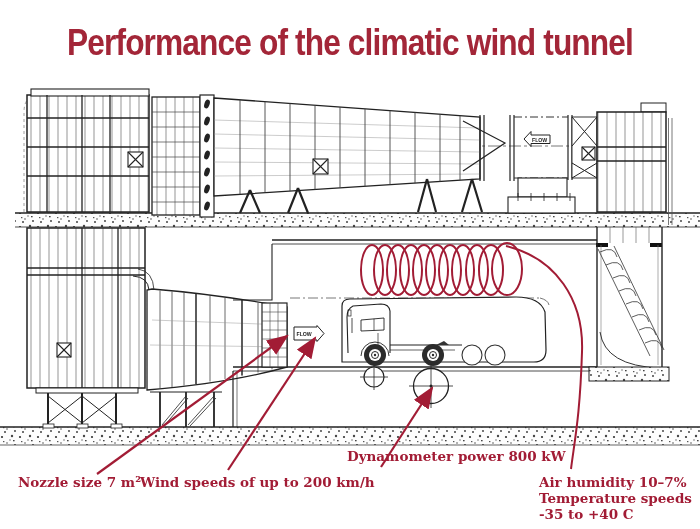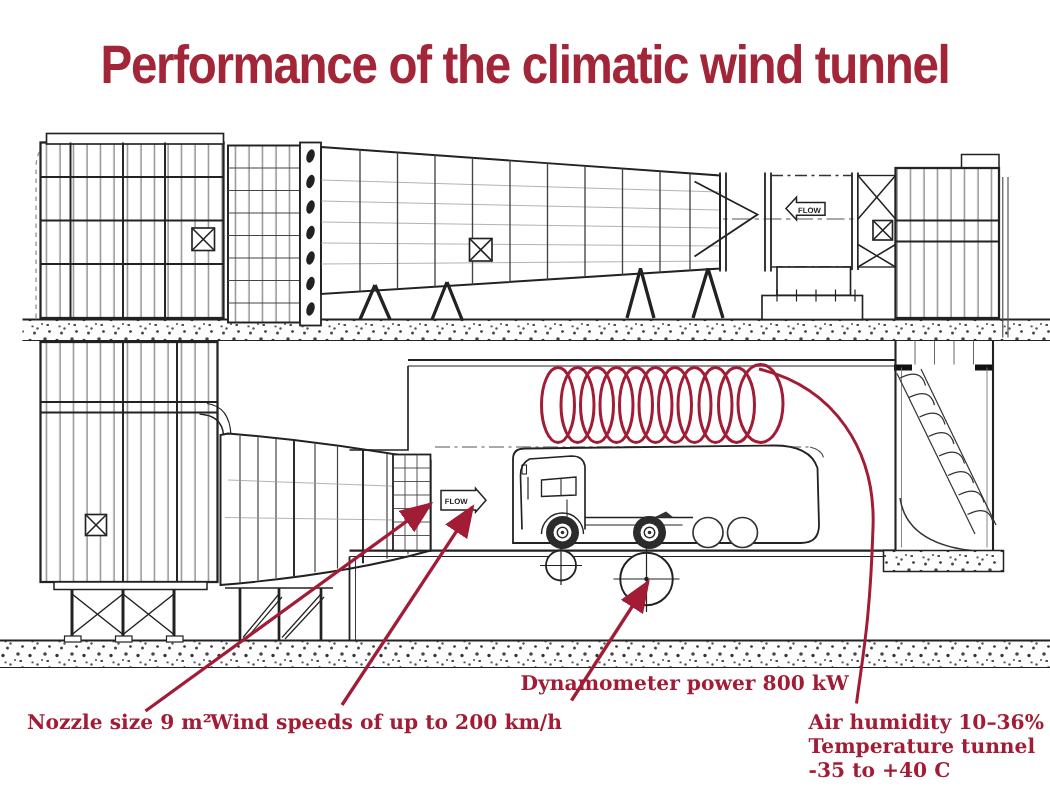--- a/index.html
+++ b/index.html
@@ -372,22 +372,22 @@
       <ellipse cx="507" cy="269" rx="15" ry="26"></ellipse>
     </g>
     <path d="M506,246 C556,258 584,300 582,352 C580,415 575,438 571,469" fill="none" stroke="#a21c35" stroke-width="2"></path>
     <g stroke="#a21c35" stroke-width="2.2">
       <line x1="97" y1="474" x2="287" y2="336" marker-end="url(#redarrow)"></line>
       <line x1="228" y1="470" x2="315" y2="338" marker-end="url(#redarrow)"></line>
       <line x1="381" y1="467" x2="432" y2="388" marker-end="url(#redarrow)"></line>
     </g>
   </svg>
 
-  <div class="ann" id="ann1">Nozzle size 9 m²</div>
+  <div class="ann" id="ann1">Nozzle size 7 m²</div>
   <div class="ann" id="ann2">Wind speeds of up to 200 km/h</div>
   <div class="ann" id="ann3">Dynamometer power 800 kW</div>
   <div class="ann" id="ann4">
-    <div>Air humidity 10–36%</div>
-    <div>Temperature tunnel</div>
+    <div>Air humidity 10–7%</div>
+    <div>Temperature speeds</div>
     <div>-35 to +40 C</div>
   </div>
 
 </div>
 
 </body></html>

